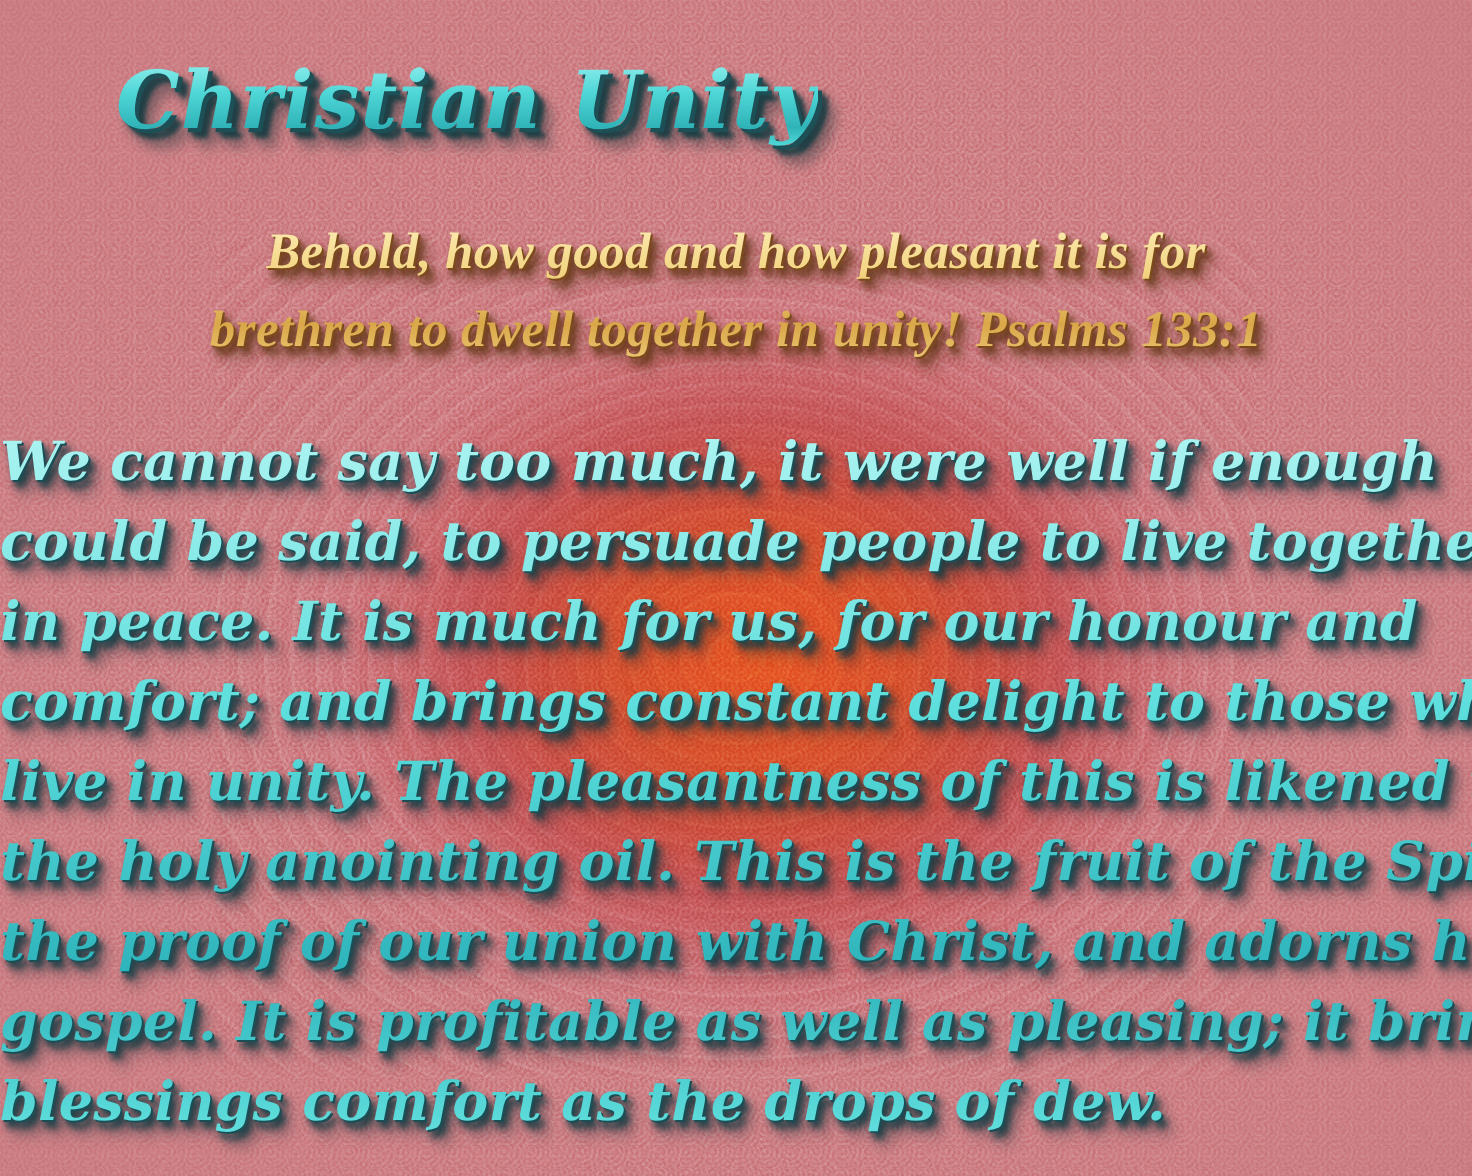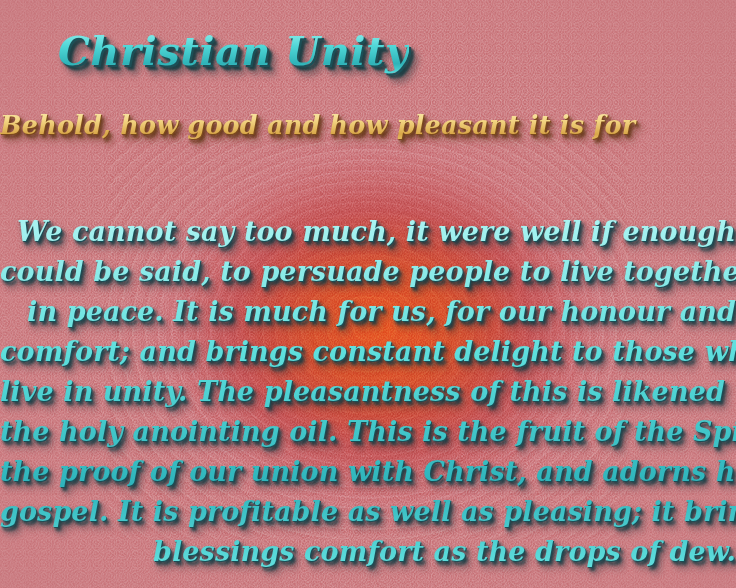--- a/index.html
+++ b/index.html
@@ -110,43 +110,45 @@
       drop-shadow(3px 3px 1px rgba(16,58,64,0.85))
       drop-shadow(4px 5px 3px rgba(20,50,56,0.45));
     white-space: nowrap;
   }
 
   .verse {
     position: absolute;
     left: 0;
     right: 0;
     top: 106px;
+    text-align: center;
     font-size: 25.5px;
     font-weight: 700;
     font-style: italic;
     line-height: 39px;
     letter-spacing: 0.2px;
     color: #f7dd92;
     background: linear-gradient(180deg, #fdf0bd 0%, #f3d583 38%, #d9a748 72%, #f0cd7d 100%);
     -webkit-background-clip: text;
     background-clip: text;
     -webkit-text-fill-color: transparent;
     filter:
       drop-shadow(1.5px 1.5px 0 #7b4a1c)
       drop-shadow(2.5px 3px 1.5px rgba(92,49,16,0.75))
       drop-shadow(3px 4px 3px rgba(80,40,12,0.40));
+    font-family: Liberation Serif, serif;
   }
   .verse .vline { display: block; white-space: nowrap; }
 
   .body-text {
     position: absolute;
     left: 0;
     right: 0;
     top: 212px;
-    text-align: right;
+    text-align: left;
     font-size: 27px;
     font-weight: 700;
     font-style: italic;
     line-height: 40px;
     letter-spacing: 0.1px;
     color: #5fdedc;
     background: linear-gradient(180deg, #aef4f2 0%, #5cdedc 40%, #2eb4bb 76%, #63e1df 100%);
     -webkit-background-clip: text;
     background-clip: text;
     -webkit-text-fill-color: transparent;
@@ -167,20 +169,21 @@
   <div class="bg-texture"></div>
   <div class="bg-texture2"></div>
   <div class="bg-vignette"></div>
 
   <div class="content">
 
     <div class="title">Christian Unity</div>
 
     <div class="verse">
       <span class="vline">Behold, how good and how pleasant it is for</span>
+      <span class="vline">brethren to dwell together in unity! Psalms 133:1</span>
     </div>
 
     <div class="body-text">
       <span class="bline">We cannot say too much, it were well if enough</span>
       <span class="bline">could be said, to persuade people to live together</span>
       <span class="bline">in peace. It is much for us, for our honour and</span>
       <span class="bline">comfort; and brings constant delight to those who</span>
       <span class="bline">live in unity. The pleasantness of this is likened to</span>
       <span class="bline">the holy anointing oil. This is the fruit of the Spirit,</span>
       <span class="bline">the proof of our union with Christ, and adorns his</span>

